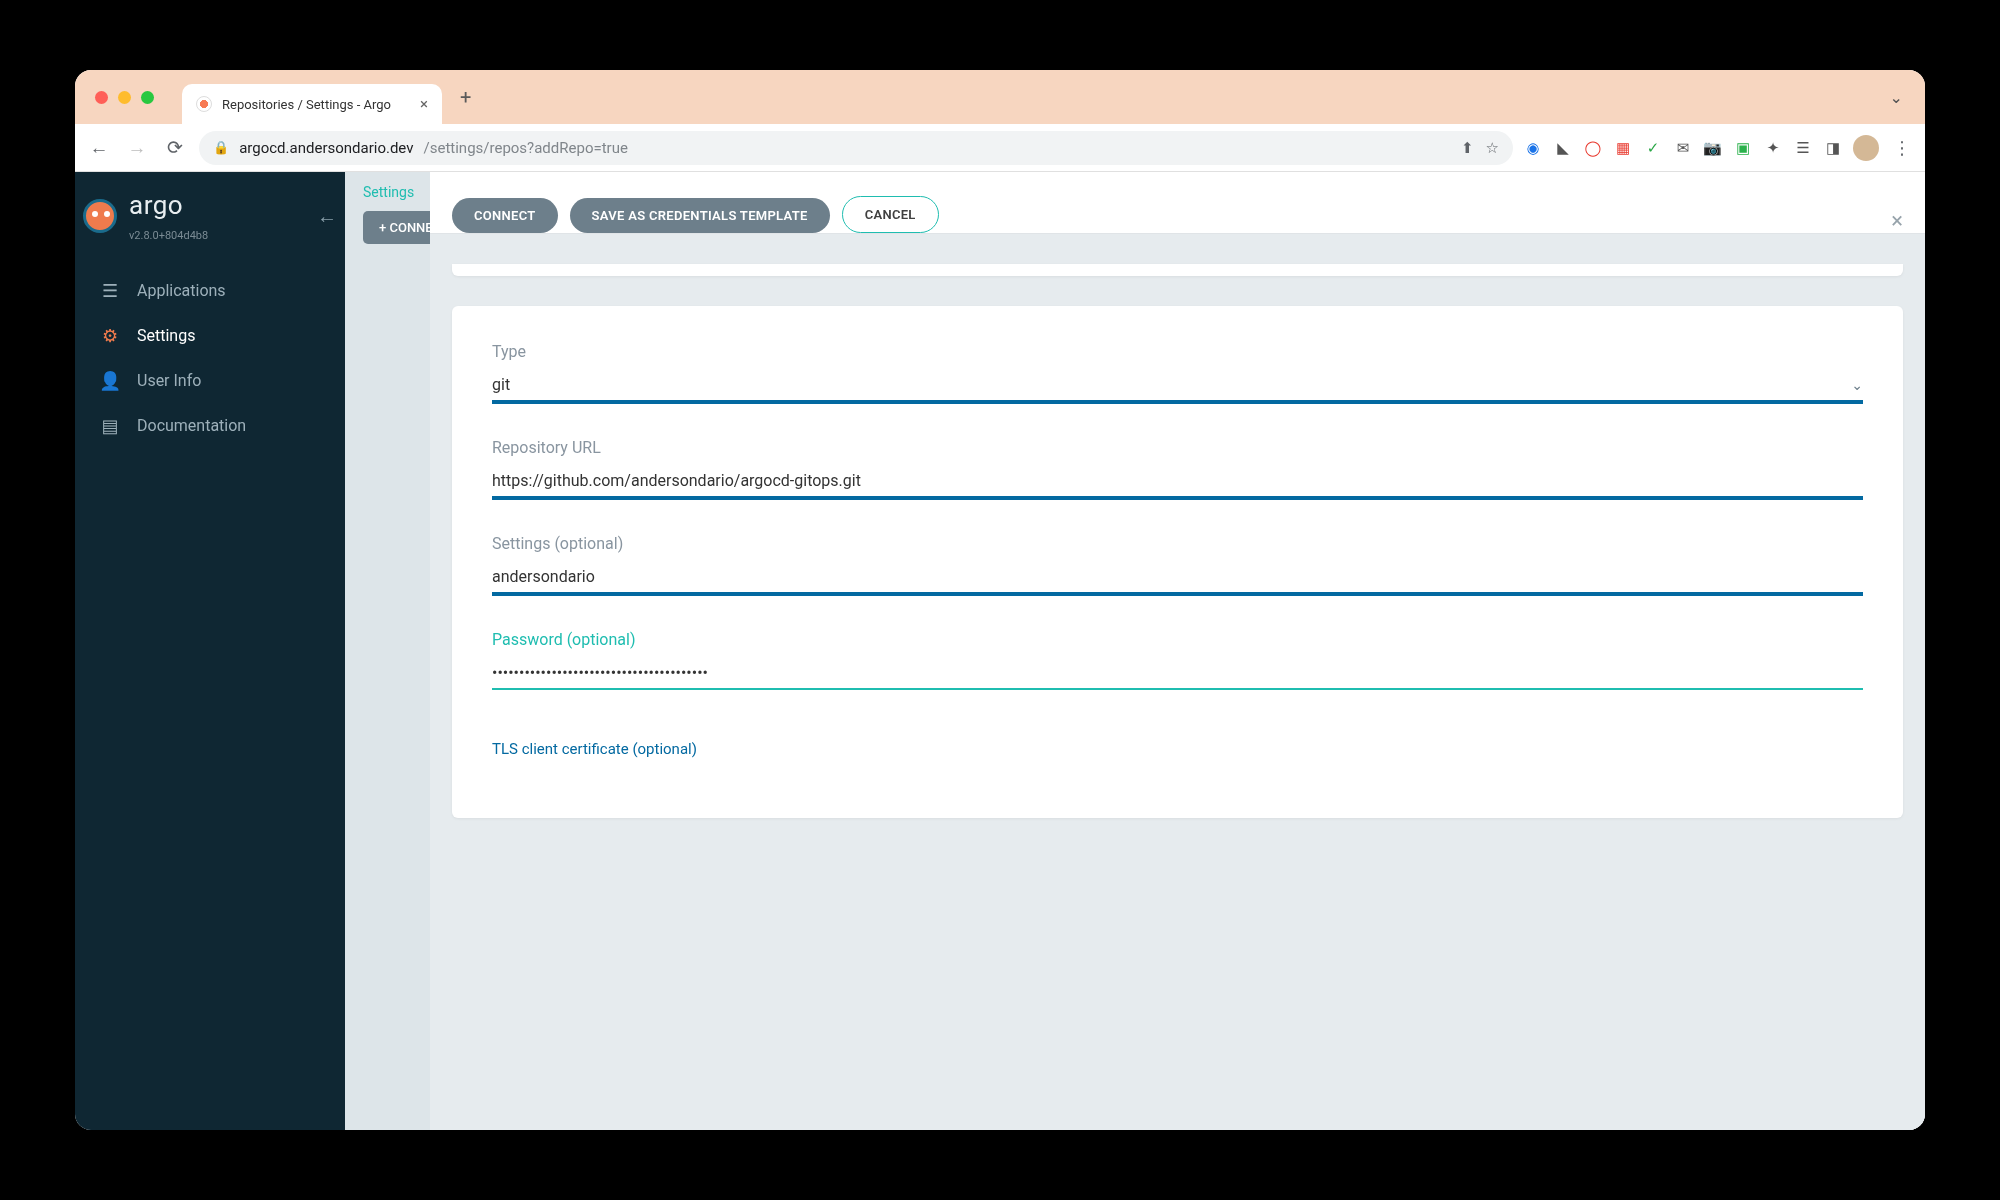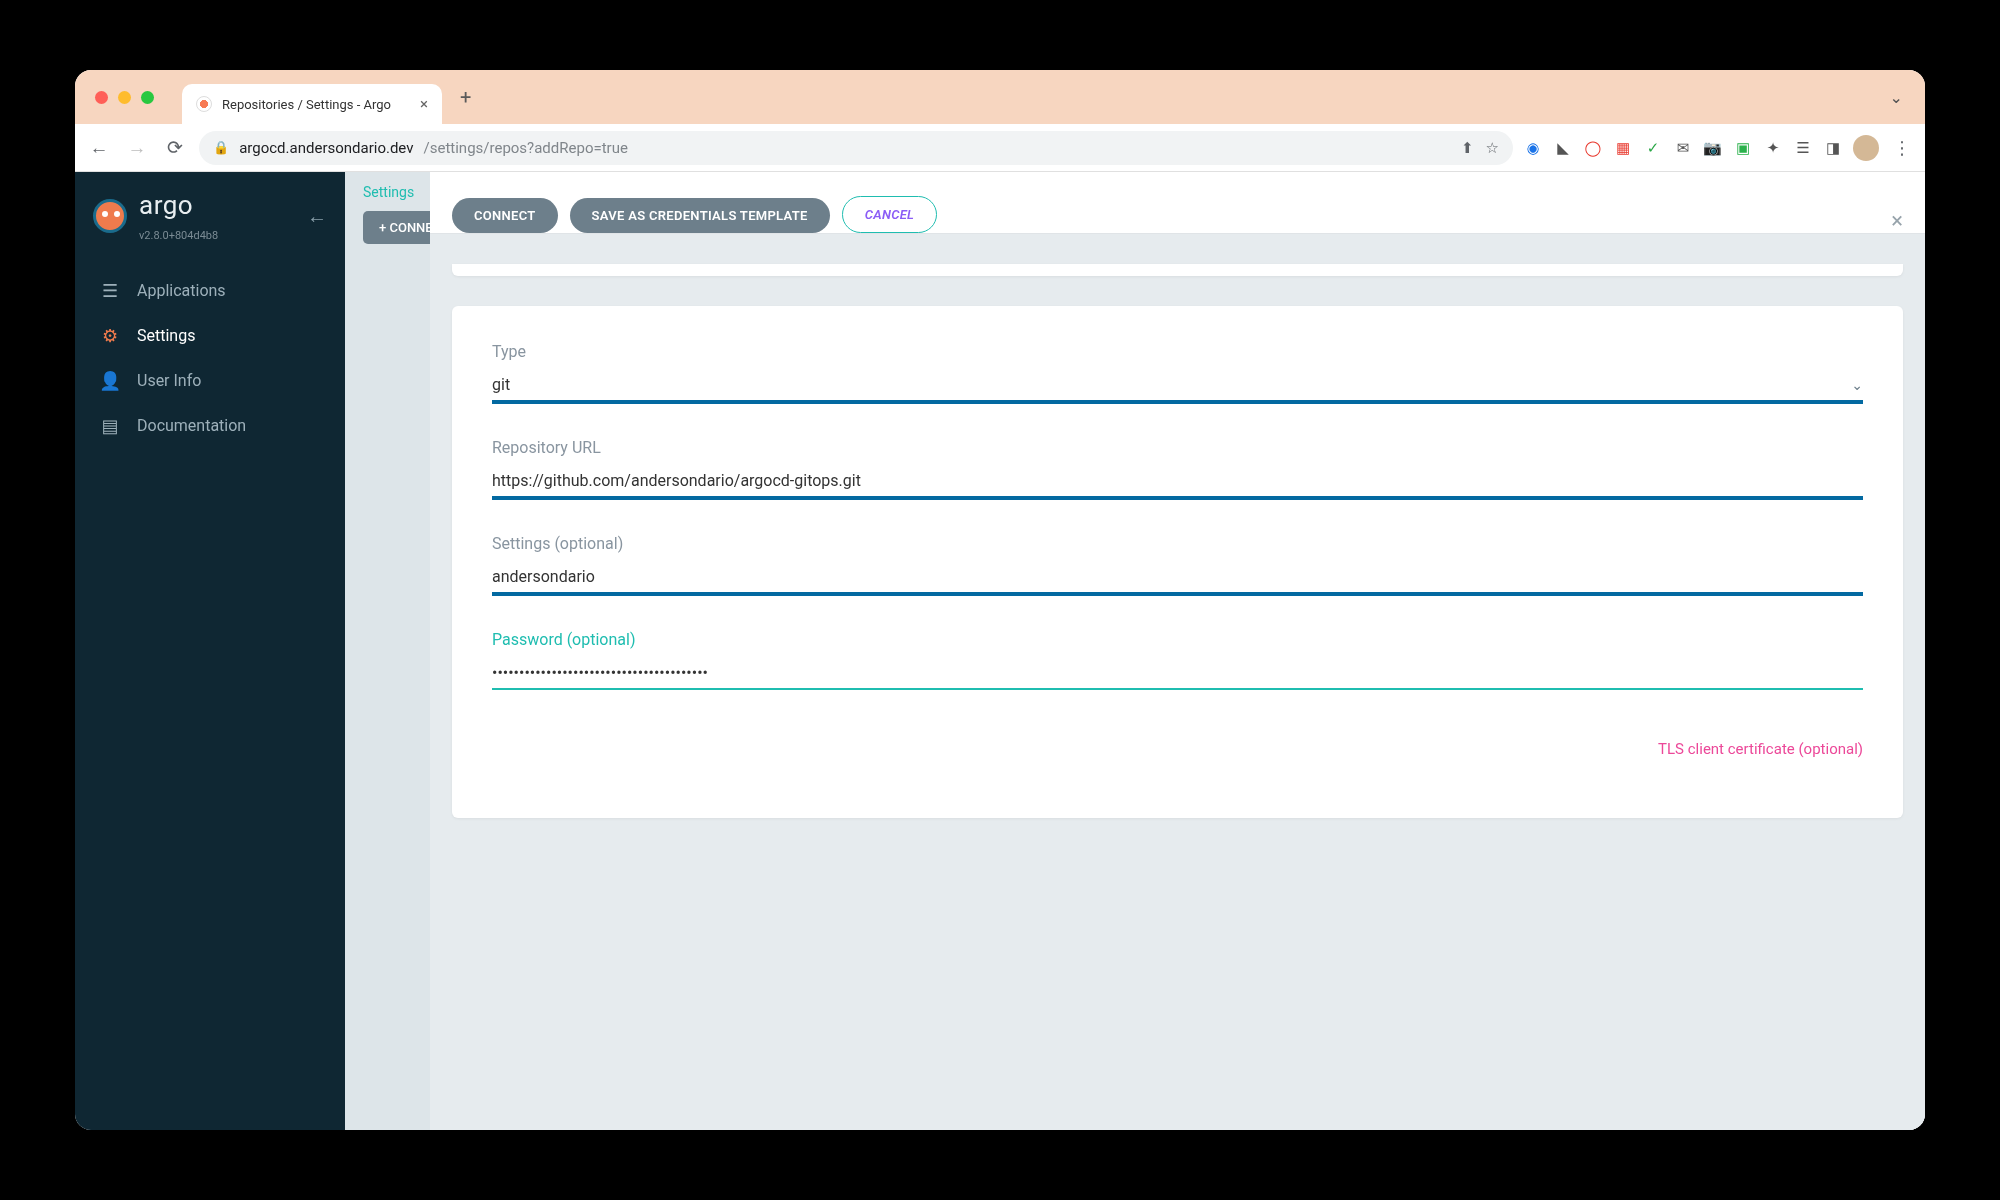--- a/index.html
+++ b/index.html
@@ -30,21 +30,21 @@
 .omni-right { margin-left: auto; display: flex; gap: 12px; color: #5f6368; }
 .exticons { display: flex; gap: 10px; align-items: center; }
 .ext { width: 20px; height: 20px; display: flex; align-items: center; justify-content: center; font-size: 15px; }
 .avatar { width: 26px; height: 26px; border-radius: 50%; background: #d4b896; }
 .kebab { font-size: 18px; color: #5f6368; padding: 0 4px; }
 
 
 .app { flex: 1; display: flex; overflow: hidden; }
 
 .sidebar { width: 270px; background: #0f2733; color: #ccd6db; display: flex; flex-direction: column; padding-top: 18px; }
-.sb-head { display: flex; align-items: center; padding: 0 18px 26px; gap: 12px; }
+.sb-head { display: flex; align-items: center; padding: 0 8px 26px; gap: 12px; }
 .argo-logo { width: 34px; height: 34px; border-radius: 50%; background: #ef7b4d; position: relative; border: 3px solid #1a6b8c; }
 .argo-logo::before { content: ''; position: absolute; width: 6px; height: 6px; background: #fff; border-radius: 50%; top: 9px; left: 6px; box-shadow: 12px 0 0 #fff; }
 .argo-name { font-size: 26px; font-weight: 400; color: #e8eef1; letter-spacing: 0.5px; }
 .argo-ver { font-size: 11px; color: #7a8b94; margin-top: 9px; }
 .sb-back { margin-left: auto; font-size: 20px; color: #8aa0ab; }
 .sb-item { display: flex; align-items: center; gap: 16px; padding: 12px 24px; font-size: 16px; color: #9db0ba; cursor: pointer; }
 .sb-item.active { color: #fff; }
 .sb-item.active .sb-icon { color: #ef7b4d; }
 .sb-icon { width: 22px; font-size: 18px; text-align: center; }
 
@@ -52,35 +52,35 @@
 .crumb { padding: 10px 18px; }
 .crumb a { color: #1fbdb0; font-size: 14px; text-decoration: none; }
 .subbar { padding: 0 18px 14px; }
 .subbtn { background: #6d7f8b; color: #fff; border: none; border-radius: 5px; padding: 9px 16px; font-size: 13px; font-weight: 500; cursor: pointer; }
 
 
 .panel { position: absolute; top: 0; left: 85px; right: 0; bottom: 0; background: #e6ebee; display: flex; flex-direction: column; }
 .panel-hdr { background: #fff; height: 62px; display: flex; align-items: flex-end; padding: 0 22px; gap: 12px; border-bottom: 1px solid #e0e4e7; }
 .btn { border: none; border-radius: 20px; padding: 10px 22px; font-size: 13px; font-weight: 600; cursor: pointer; letter-spacing: 0.3px; }
 .btn-primary { background: #6d7f8b; color: #fff; }
-.btn-outline { background: #fff; color: #8b5cf6; border: 1px solid #1fbdb0; font-style: italic; }
+.btn-outline { background: #fff; color: #404040; border: 1px solid #1fbdb0; }
 .panel-close { margin-left: auto; font-size: 22px; color: #97a3ab; cursor: pointer; }
 
 .panel-body { flex: 1; padding: 30px 22px; overflow-y: auto; }
 .card { background: #fff; border-radius: 6px; padding: 36px 40px 60px; box-shadow: 0 1px 3px rgba(0,0,0,0.06); }
 .card-title { font-size: 15px; font-weight: 500; color: #6d7f8b; letter-spacing: 0.4px; margin-bottom: 30px; }
 
 .field { margin-bottom: 34px; }
 .field-label { font-size: 16px; color: #8995a0; margin-bottom: 8px; display: block; }
 .field-label.focus { color: #1fbdb0; }
 .field-input { width: 100%; border: none; border-bottom: 4px solid #0369a1; padding: 6px 0; font-size: 16px; color: #333; background: transparent; outline: none; }
 .field-input.focus { border-bottom: 2px solid #1fbdb0; }
 .field-select { display: flex; align-items: center; }
 .field-select .chev { margin-left: auto; color: #6d7f8b; font-size: 14px; }
-.tls-label { font-size: 15px; color: #ec4899; margin-top: 50px; text-align: right; }
+.tls-label { font-size: 15px; color: #0369a1; margin-top: 50px; }
 
 .spacer-card { background: #fff; height: 12px; border-radius: 0 0 6px 6px; margin-bottom: 30px; box-shadow: 0 1px 3px rgba(0,0,0,0.06); }
 </style>
 </head>
 <body>
 
 <div class="window">
 
   <div class="tabbar">
     <div class="traffic">

